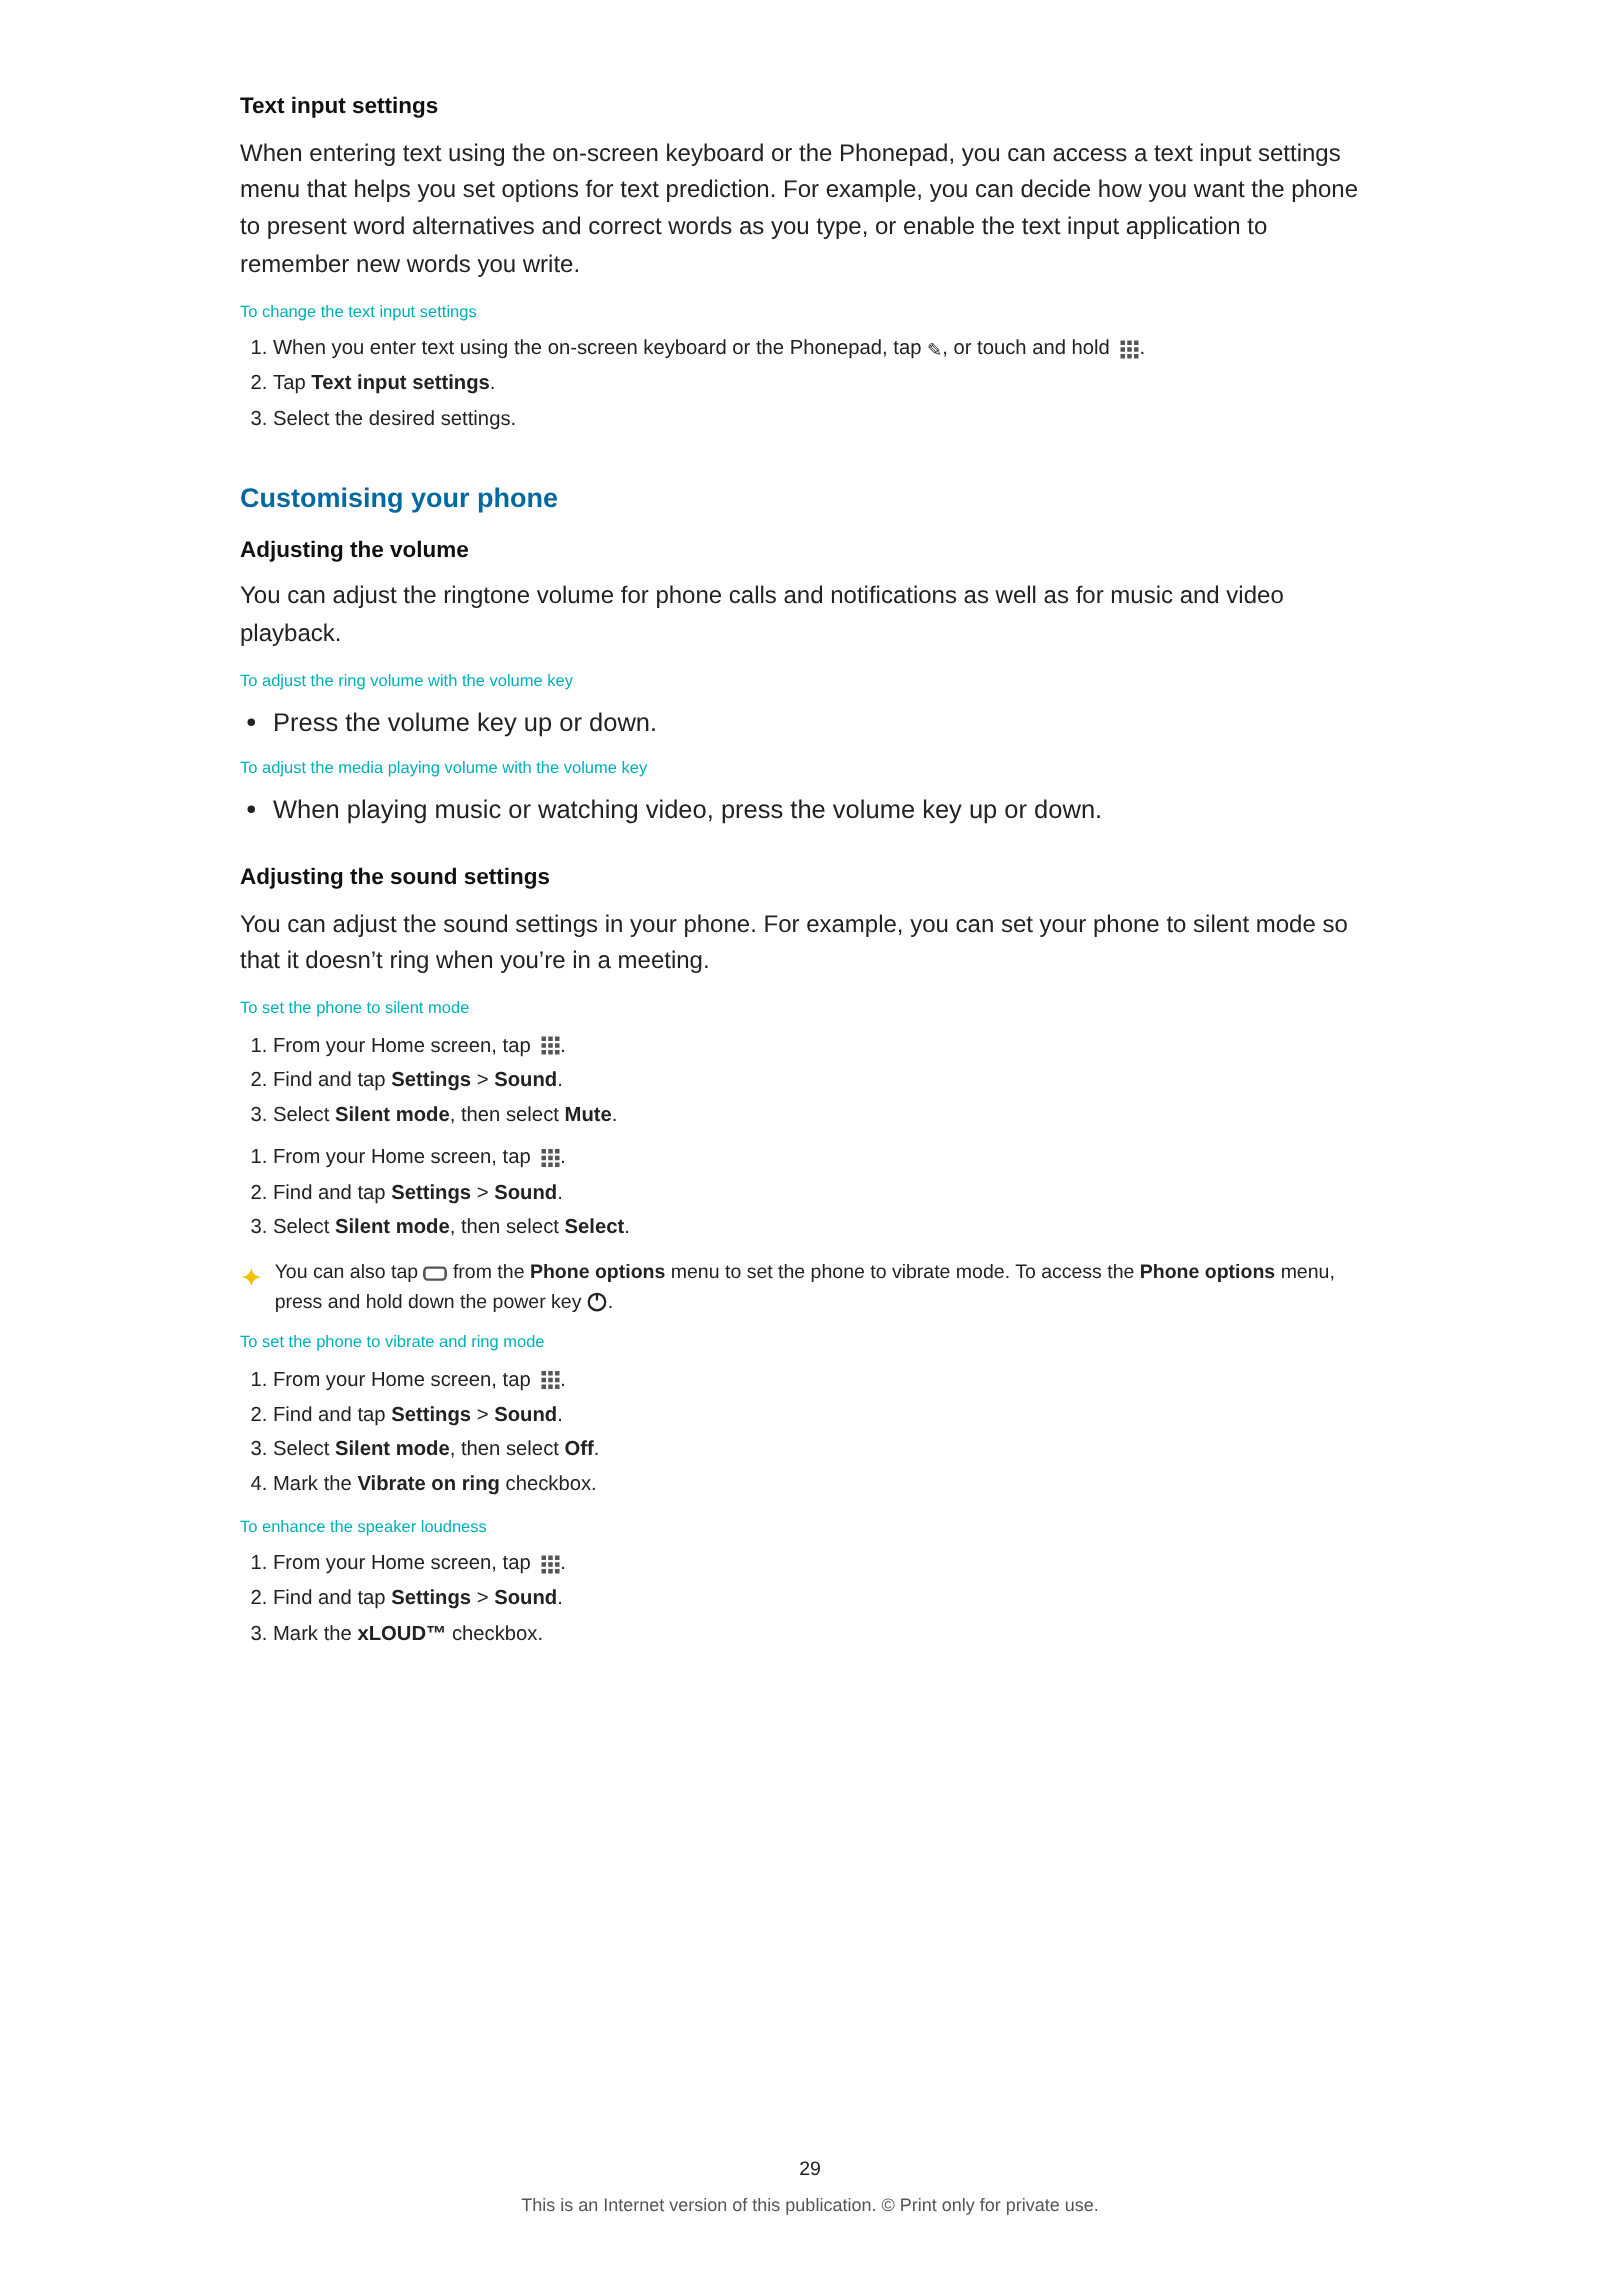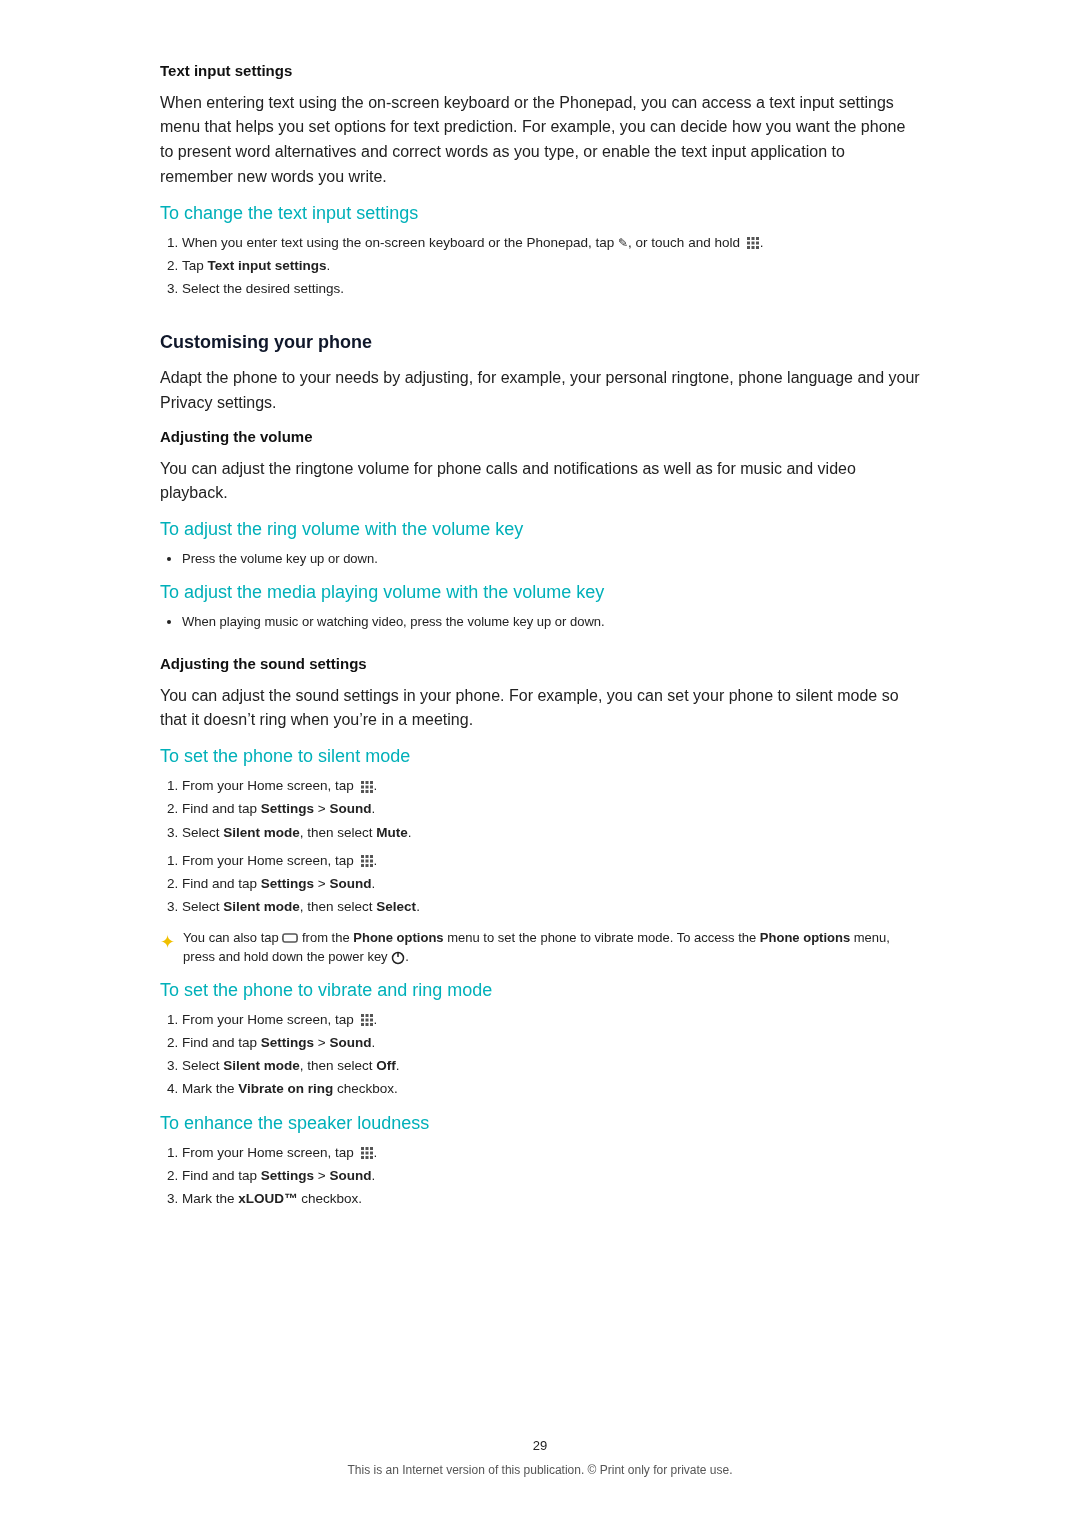--- a/index.html
+++ b/index.html
@@ -13,21 +13,21 @@
     .page {
       width: 1080px;
       min-height: 1527px;
       padding: 60px 160px 80px 160px;
       position: relative;
     }
     h2.section-title {
       font-size: 18px;
       font-weight: bold;
       margin-bottom: 10px;
-      color: #0f172a;
+      color: #0369a1;
     }
     h3.subsection-title {
       font-size: 15px;
       font-weight: bold;
       margin-bottom: 8px;
       color: #111;
     }
     .section {
       margin-bottom: 30px;
     }
@@ -35,42 +35,42 @@
       margin-bottom: 22px;
     }
     p.body-text {
       margin-bottom: 10px;
       font-size: 16px;
       color: #222;
       line-height: 1.55;
     }
     .cyan-heading {
       color: #00b0b9;
-      font-size: 18px;
+      font-size: 11px;
       font-weight: normal;
       margin-bottom: 6px;
       margin-top: 10px;
     }
     ol.steps {
       margin-left: 22px;
       margin-bottom: 8px;
     }
     ol.steps li {
       font-size: 13.5px;
       margin-bottom: 3px;
       color: #222;
       line-height: 1.5;
     }
     ul.bullets {
       list-style: disc;
       margin-left: 22px;
       margin-bottom: 8px;
     }
     ul.bullets li {
-      font-size: 13px;
+      font-size: 17px;
       color: #222;
       margin-bottom: 3px;
       line-height: 1.5;
     }
     .bold { font-weight: bold; }
     .tip-box {
       display: flex;
       align-items: flex-start;
       margin: 10px 0 6px 0;
       font-size: 13px;
@@ -141,21 +141,20 @@
             </svg>.
         </li>
         <li>Tap <span class="bold">Text input settings</span>.</li>
         <li>Select the desired settings.</li>
       </ol>
     </div>
   </div>
 
   <div class="section">
     <h2 class="section-title">Customising your phone</h2>
-    <p class="body-text">Adapt the phone to your needs by adjusting, for example, your personal ringtone, phone language and your Privacy settings.</p>
 
     <div class="subsection">
       <h3 class="subsection-title">Adjusting the volume</h3>
       <p class="body-text">You can adjust the ringtone volume for phone calls and notifications as well as for music and video playback.</p>
 
       <p class="cyan-heading">To adjust the ring volume with the volume key</p>
       <ul class="bullets">
         <li>Press the volume key up or down.</li>
       </ul>
 

